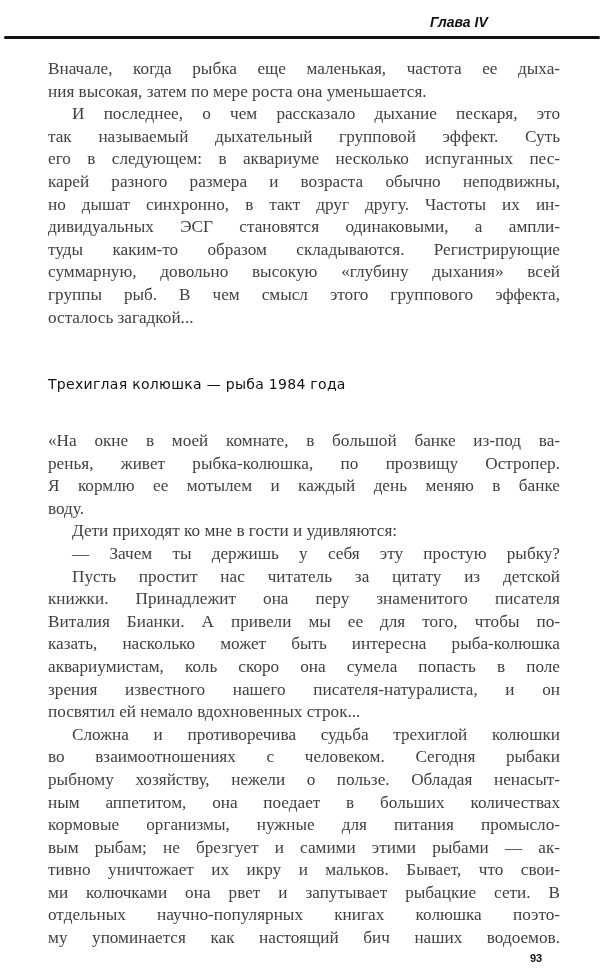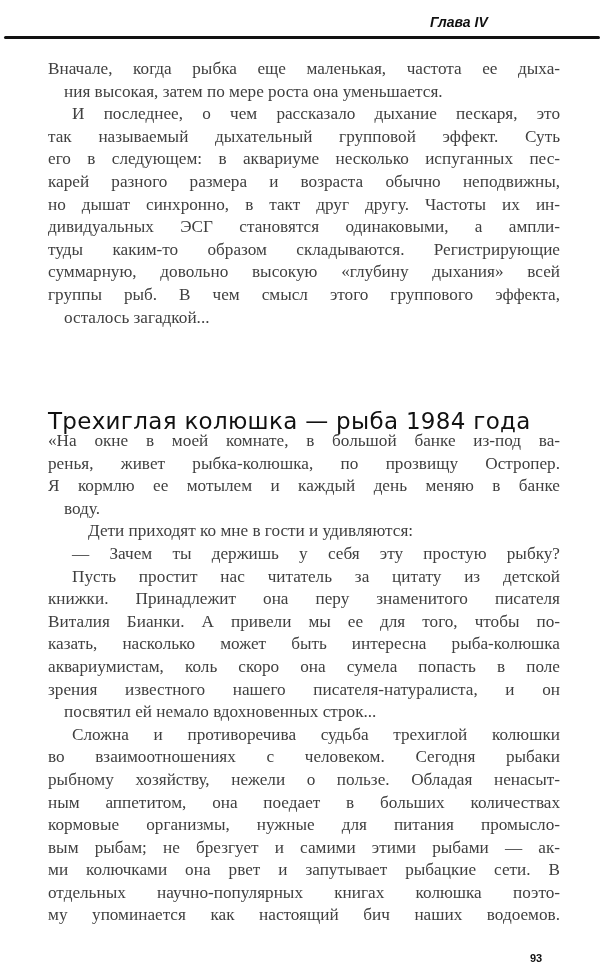--- a/index.html
+++ b/index.html
@@ -13,27 +13,27 @@
   .rule {
     position: absolute; top: 36px; left: 4px; width: 596px; height: 3px;
     background: #111; border-radius: 2px;
   }
   .body-block {
     position: absolute; left: 48px; width: 512px;
     font-family: "Liberation Serif", serif; font-size: 17.2px; line-height: 22.6px;
     text-align: justify; color: #404040;
   }
   .line { display: block; white-space: nowrap; text-align-last: justify; height: 22.6px; }
-  .line.last { text-align-last: left; margin-left: 16px; }
+  .line.last { text-align-last: left; }
   .indent { padding-left: 24px; }
   .block1 { top: 58px; }
   .block2 { top: 430px; }
   .section-title {
     position: absolute; left: 48px; top: 376px;
-    font-family: "DejaVu Sans", sans-serif; font-size: 23px; letter-spacing: 0.3px; color: #111; margin-top: 32px;
+    font-family: "DejaVu Sans", sans-serif; font-size: 14px; letter-spacing: 0.3px; color: #111;
   }
   .page-number {
     position: absolute; top: 952px; left: 530px;
     font-family: "Liberation Sans", sans-serif; font-weight: bold; font-size: 11px; color: #111;
   }
 </style>
 </head>
 <body>
 
 <div class="page">
@@ -70,19 +70,20 @@
       <span class="line">казать, насколько может быть интересна рыба-колюшка</span>
       <span class="line">аквариумистам, коль скоро она сумела попасть в поле</span>
       <span class="line">зрения известного нашего писателя-натуралиста, и он</span>
       <span class="line last">посвятил ей немало вдохновенных строк...</span>
       <span class="line indent">Сложна и противоречива судьба трехиглой колюшки</span>
       <span class="line">во взаимоотношениях с человеком. Сегодня рыбаки</span>
       <span class="line">рыбному хозяйству, нежели о пользе. Обладая ненасыт-</span>
       <span class="line">ным аппетитом, она поедает в больших количествах</span>
       <span class="line">кормовые организмы, нужные для питания промысло-</span>
       <span class="line">вым рыбам; не брезгует и самими этими рыбами — ак-</span>
+      <span class="line">тивно уничтожает их икру и мальков. Бывает, что свои-</span>
       <span class="line">ми колючками она рвет и запутывает рыбацкие сети. В</span>
       <span class="line">отдельных научно-популярных книгах колюшка поэто-</span>
       <span class="line">му упоминается как настоящий бич наших водоемов.</span>
     </div>
 
   <div class="page-number">93</div>
 </div>
 
 </body></html>

